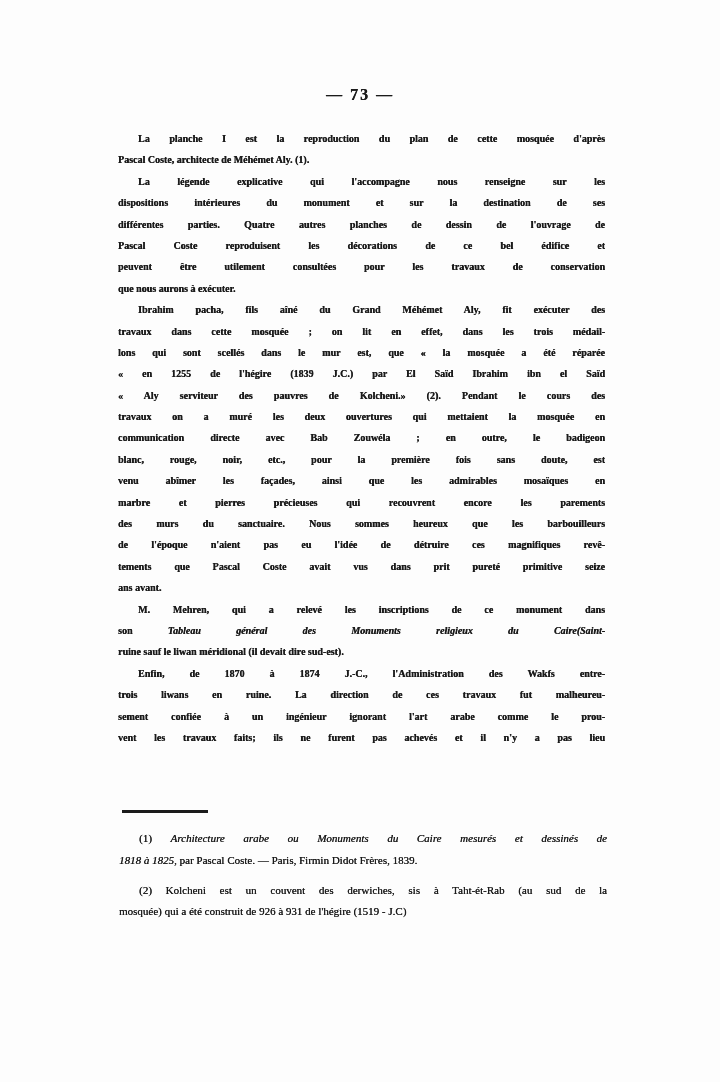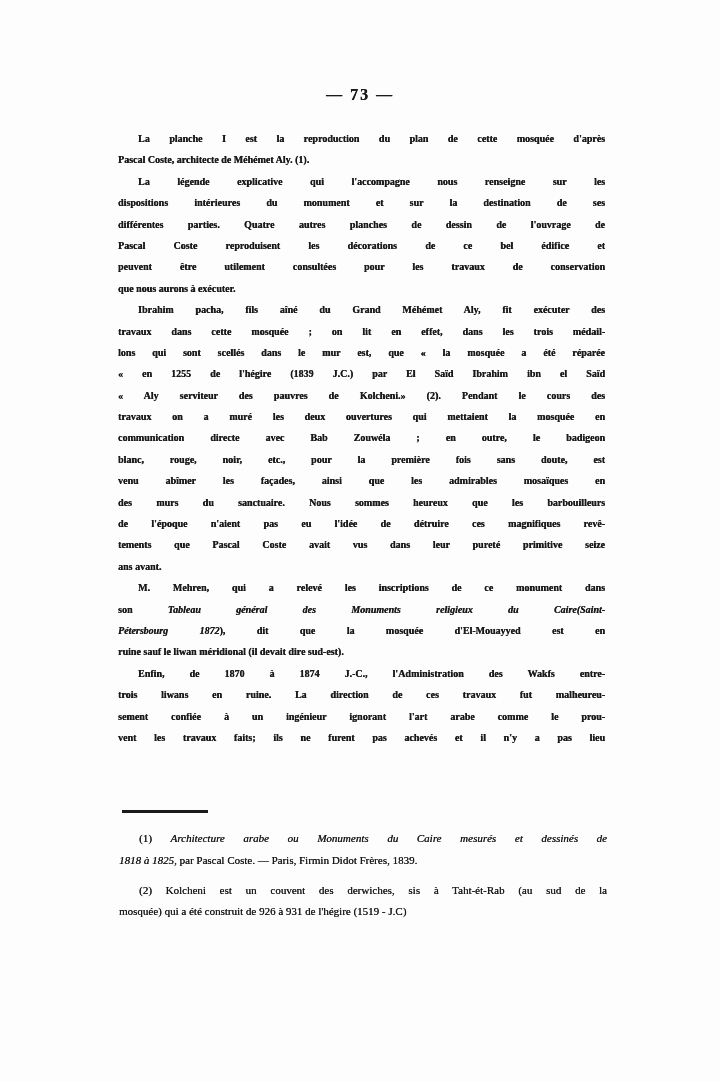--- a/index.html
+++ b/index.html
@@ -105,29 +105,29 @@
       <div>
         <div class="tline just ind"><span>Ibrahim pacha, fils aîné du Grand Méhémet Aly, fit exécuter des</span></div>
         <div class="tline just"><span>travaux dans cette mosquée ; on lit en effet, dans les trois médail-</span></div>
         <div class="tline just"><span>lons qui sont scellés dans le mur est, que « la mosquée a été réparée</span></div>
         <div class="tline just"><span>« en 1255 de l'hégire (1839 J.C.) par El Saïd Ibrahim ibn el Saïd</span></div>
         <div class="tline just"><span>« Aly serviteur des pauvres de Kolcheni.» (2). Pendant le cours des</span></div>
         <div class="tline just"><span>travaux on a muré les deux ouvertures qui mettaient la mosquée en</span></div>
         <div class="tline just"><span>communication directe avec Bab Zouwéla ; en outre, le badigeon</span></div>
         <div class="tline just"><span>blanc, rouge, noir, etc., pour la première fois sans doute, est</span></div>
         <div class="tline just"><span>venu abîmer les façades, ainsi que les admirables mosaïques en</span></div>
+        <div class="tline just"><span>marbre et pierres précieuses qui recouvrent encore les parements</span></div>
         <div class="tline just"><span>des murs du sanctuaire. Nous sommes heureux que les barbouilleurs</span></div>
         <div class="tline just"><span>de l'époque n'aient pas eu l'idée de détruire ces magnifiques revê-</span></div>
-        <div class="tline just"><span>tements que Pascal Coste avait vus dans leur pureté primitive seize</span></div>
+        <div class="tline just"><span>tements que Pascal Coste avait vus dans prit pureté primitive seize</span></div>
         <div class="tline"><span>ans avant.</span></div>
       </div>
       <div>
         <div class="tline just ind"><span>M. Mehren, qui a relevé les inscriptions de ce monument dans</span></div>
         <div class="tline just"><span>son </span><span class="it">Tableau général des Monuments religieux du Caire</span><span class="it">(Saint-</span></div>
-        <div class="tline just"><span class="it">Pétersbourg 1872</span><span>), dit que la mosquée d'El-Mouayyed est en</span></div>
         <div class="tline"><span>ruine sauf le liwan méridional (il devait dire sud-est).</span></div>
       </div>
       <div>
         <div class="tline just ind"><span>Enfin, de 1870 à 1874 J.-C., l'Administration des Wakfs entre-</span></div>
         <div class="tline just"><span>trois liwans en ruine. La direction de ces travaux fut malheureu-</span></div>
         <div class="tline just"><span>sement confiée à un ingénieur ignorant l'art arabe comme le prou-</span></div>
         <div class="tline just"><span>vent les travaux faits; ils ne furent pas achevés et il n'y a pas lieu</span></div>
       </div>
     </div>
 

